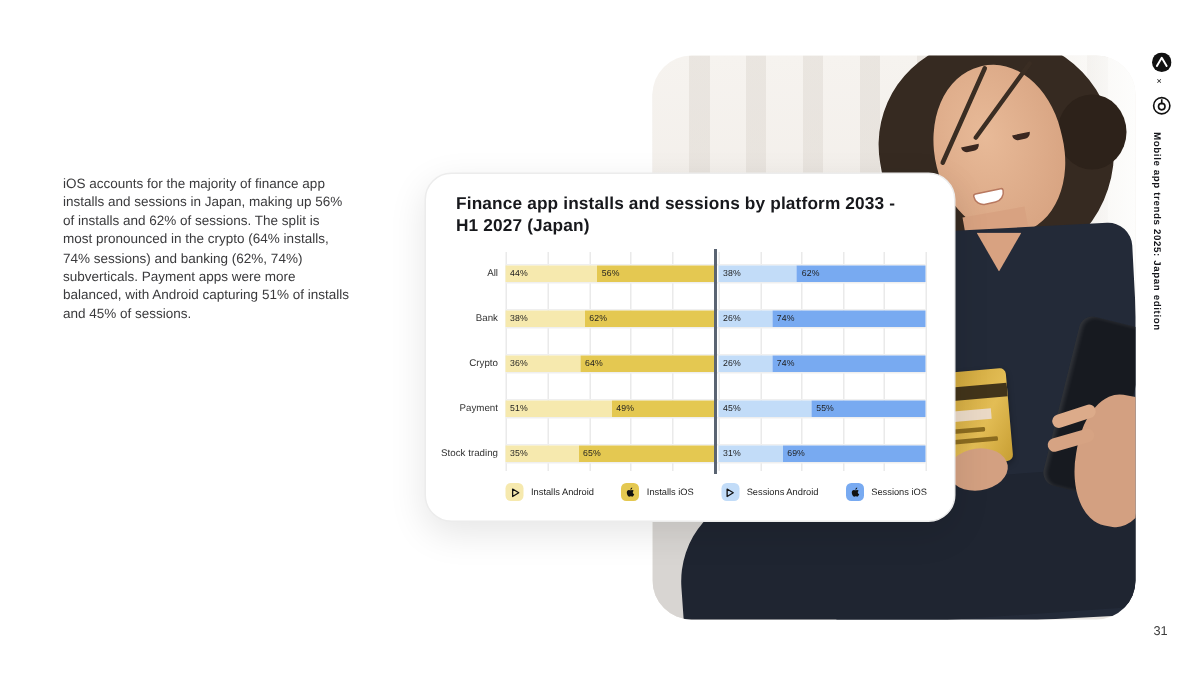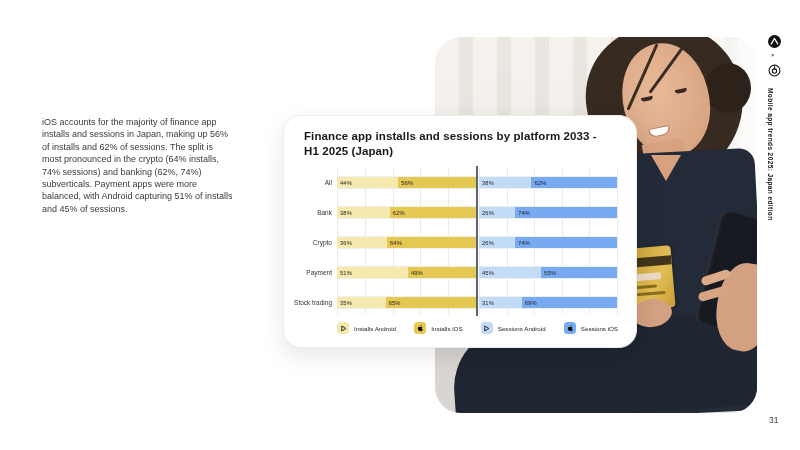--- a/index.html
+++ b/index.html
@@ -90,21 +90,21 @@
   <div class="p-card-hand"></div>
   <div class="p-phone"></div>
   <div class="p-hand"></div>
   <div class="p-finger1"></div>
   <div class="p-finger2"></div>
 </div>
 
 <div class="card">
   <div class="card-title">
     <div>Finance app installs and sessions by platform 2033 -</div>
-    <div>H1 2025 (Japan)</div>
+    <div>H1 2027 (Japan)</div>
   </div>
   <div class="plot">
       <div class="gridline" style="left: 0px; background: rgb(234, 234, 234);"></div>
       <div class="gridline" style="left: 27.8px; background: rgb(234, 234, 234);"></div>
       <div class="gridline" style="left: 55.6px; background: rgb(234, 234, 234);"></div>
       <div class="gridline" style="left: 83.4px; background: rgb(234, 234, 234);"></div>
       <div class="gridline" style="left: 111.2px; background: rgb(234, 234, 234);"></div>
       <div class="gridline" style="left: 139px; background: rgb(234, 234, 234);"></div>
       <div class="gridline" style="left: 142px; background: rgb(234, 234, 234);"></div>
       <div class="gridline" style="left: 169.6px; background: rgb(234, 234, 234);"></div>

